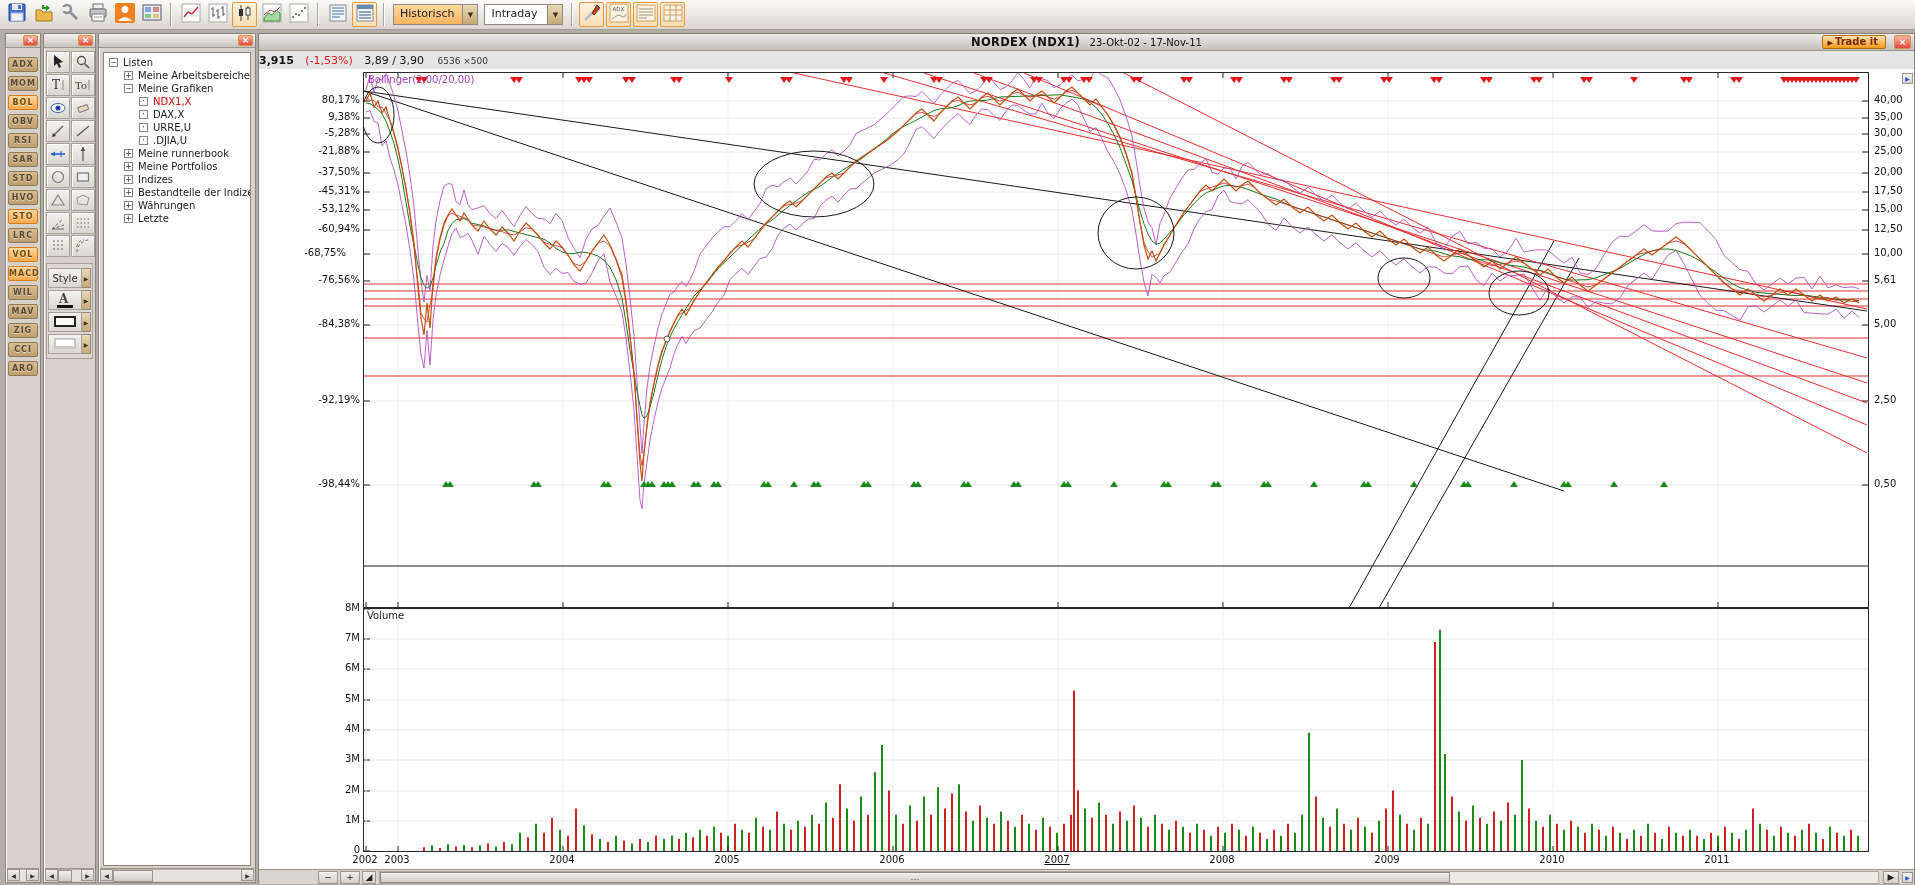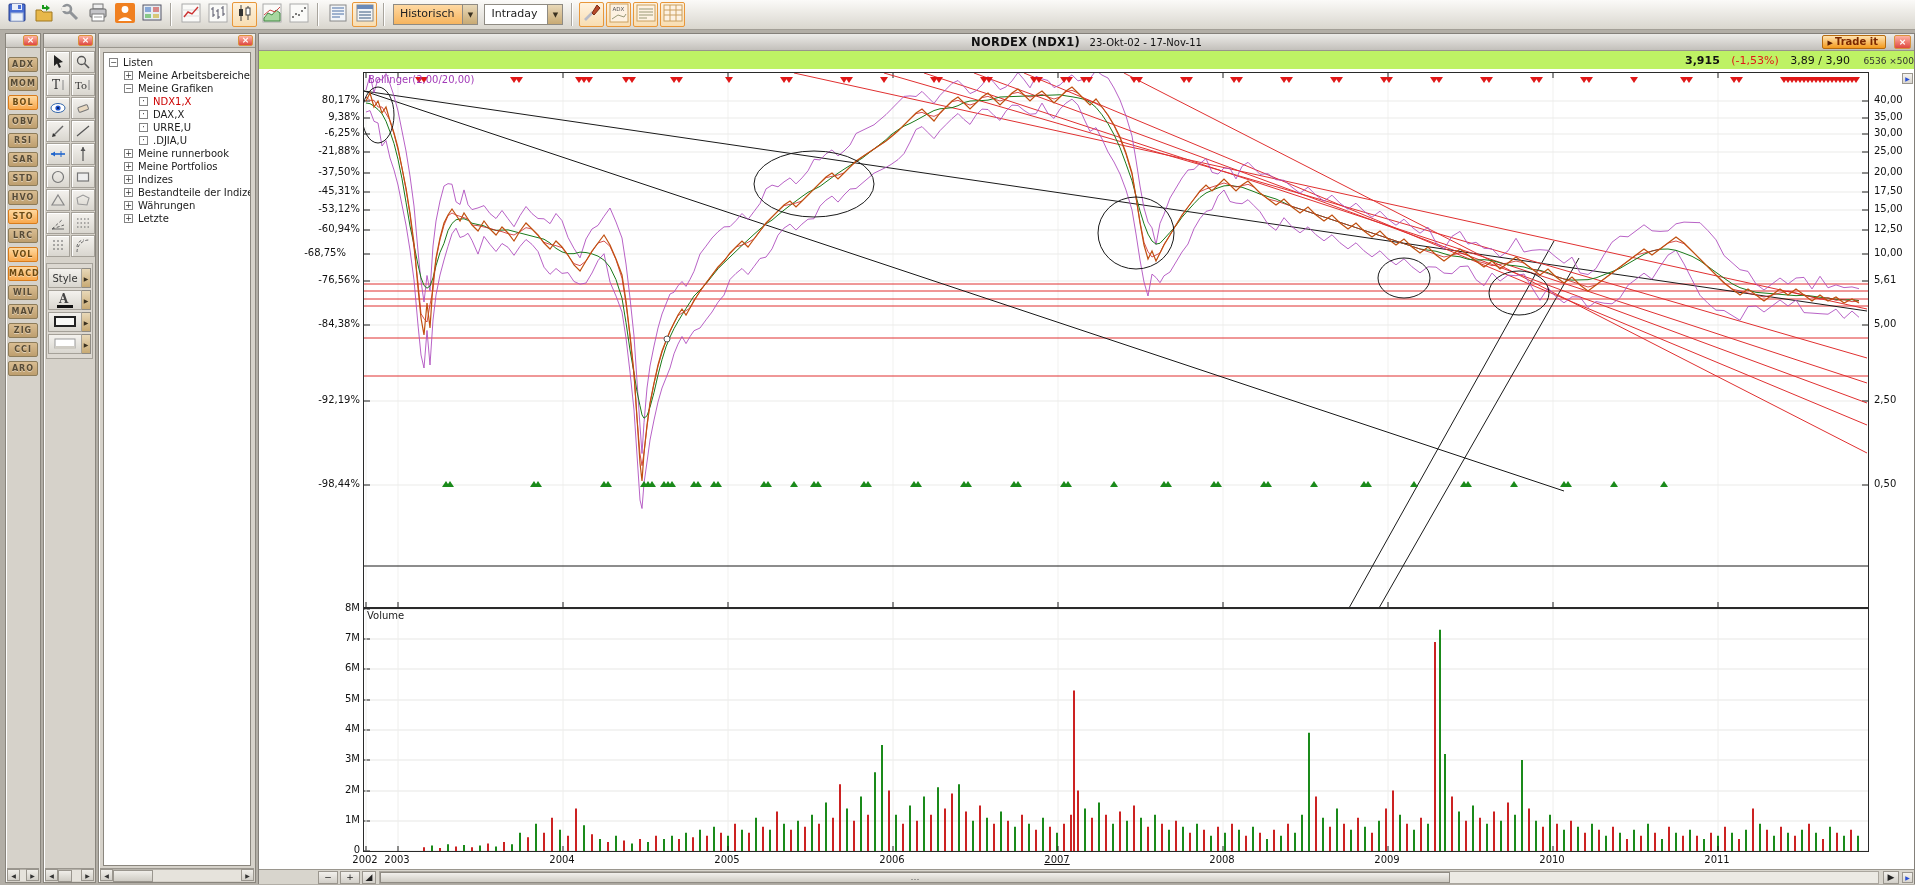--- a/index.html
+++ b/index.html
@@ -62,21 +62,21 @@
     border:1px solid #84807a;}
   .ctitle{position:relative;height:17px;background:linear-gradient(#ecebe8,#c3c0bb);
     border-bottom:1px solid #98948c;text-align:center;font-size:11px;line-height:16px;color:#111;}
   .ctitle b{font-size:11.5px;letter-spacing:.3px;}
   .ctitle .dates{font-size:10px;margin-left:6px;}
   .tradeit{position:absolute;right:28px;top:1px;height:14px;padding:0 7px 0 5px;
     background:linear-gradient(#ffe3b2,#f3991c);border:1px solid #b66a0e;border-radius:2px;
     font-size:10px;font-weight:bold;color:#7c2800;line-height:12px;}
   .tradeit .tri{font-size:7px;color:#5a1c00;margin-right:2px;}
   .cx{position:absolute;right:3px;top:1px;width:17px;height:14px;line-height:12px;}
-  .csub{height:18px;text-align:right;font-size:11px;color:#111;padding-top:3px;background:#bef264;}
+  .csub{height:18px;text-align:left;font-size:11px;color:#111;padding-top:3px;background:#e5e5e5;}
   .csub .pr{font-weight:bold;}
   .csub .chg{color:#e01818;margin:0 8px;}
   .csub .ba{margin-right:10px;}
   .csub .sz{font-size:9px;color:#333;}
   .pane{position:absolute;background:#fff;border:1px solid #2a2a2a;}
   .axis-label{position:absolute;font-size:10px;color:#111;}
   .lax{width:60px;text-align:right;}
   .rax{text-align:left;}
   .boll{position:absolute;left:368px;top:74px;font-size:10px;color:#a23ab8;z-index:5;}
   .vlabel{position:absolute;left:367px;top:610px;font-size:10px;color:#222;z-index:5;}
@@ -995,21 +995,21 @@
       <line x1="1024" y1="237" x2="1024" y2="242" stroke="#222"></line>
       <line x1="1189" y1="237" x2="1189" y2="242" stroke="#222"></line>
       <line x1="1354" y1="237" x2="1354" y2="242" stroke="#222"></line>
     </svg>
 </div>
 <span class="vlabel">Volume</span>
 
 <div id="axisLayer">
     <span class="axis-label lax" style="left: 300px; top: 94px;">80,17%</span>
     <span class="axis-label lax" style="left: 300px; top: 111px;">9,38%</span>
-    <span class="axis-label lax" style="left: 300px; top: 127px;">-6,25%</span>
+    <span class="axis-label lax" style="left: 300px; top: 127px;">-5,28%</span>
     <span class="axis-label lax" style="left: 300px; top: 145px;">-21,88%</span>
     <span class="axis-label lax" style="left: 300px; top: 166px;">-37,50%</span>
     <span class="axis-label lax" style="left: 300px; top: 185px;">-45,31%</span>
     <span class="axis-label lax" style="left: 300px; top: 203px;">-53,12%</span>
     <span class="axis-label lax" style="left: 300px; top: 223px;">-60,94%</span>
     <span class="axis-label lax" style="left: 286px; top: 247px;">-68,75%</span>
     <span class="axis-label lax" style="left: 300px; top: 274px;">-76,56%</span>
     <span class="axis-label lax" style="left: 300px; top: 318px;">-84,38%</span>
     <span class="axis-label lax" style="left: 300px; top: 394px;">-92,19%</span>
     <span class="axis-label lax" style="left: 300px; top: 478px;">-98,44%</span>

